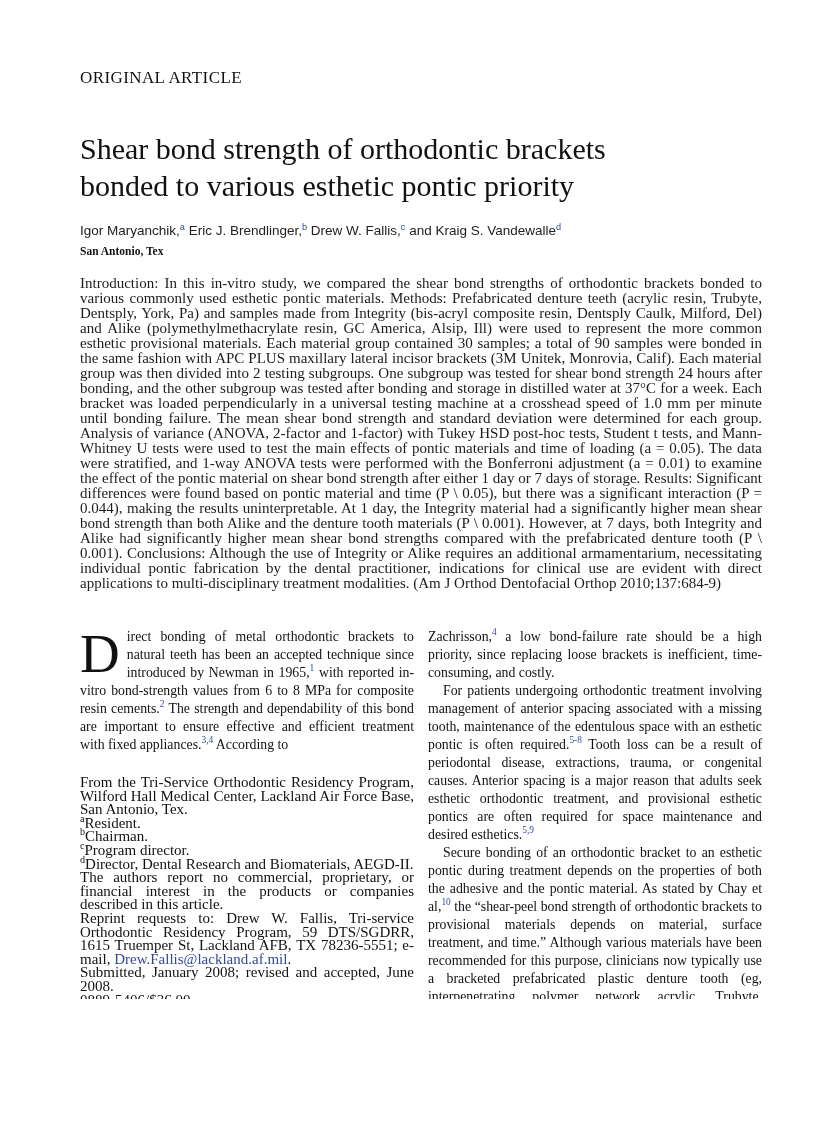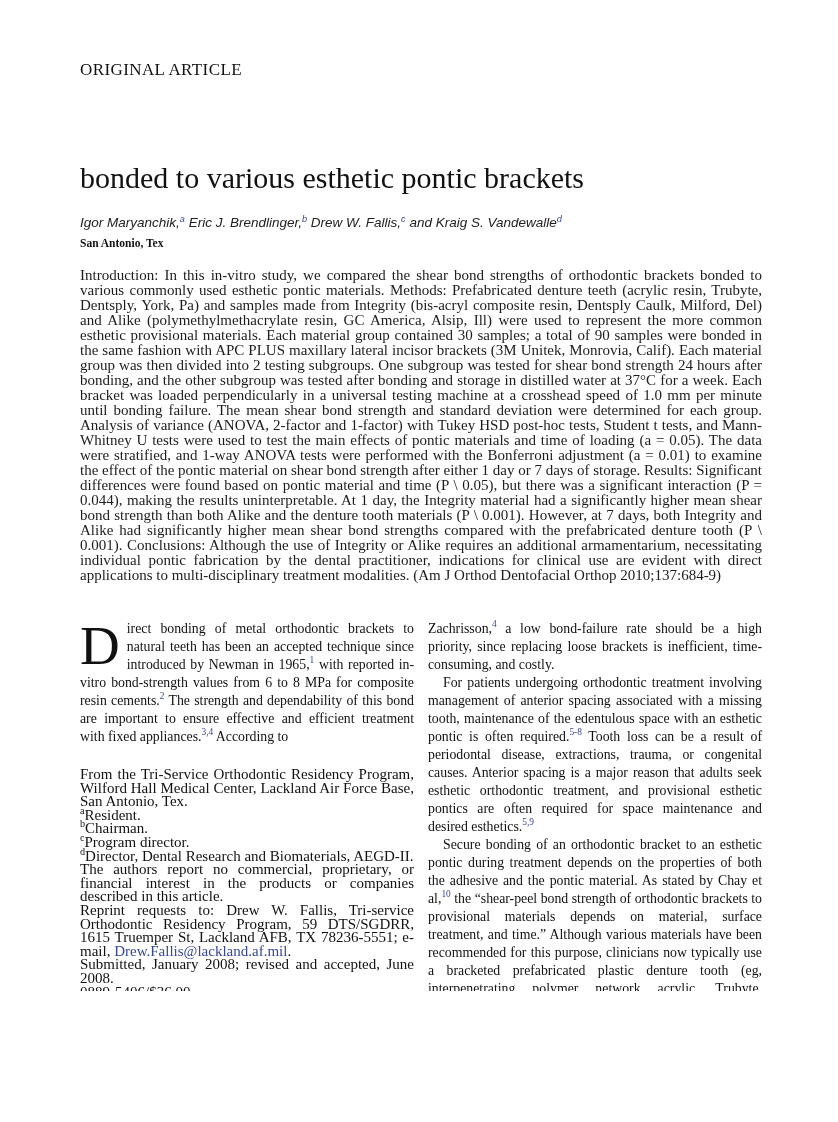--- a/index.html
+++ b/index.html
@@ -6,21 +6,21 @@
     --link-blue:#33479e;
     --text:#111111;
     --bg:#ffffff;
   }
   *{margin:0;padding:0;box-sizing:border-box;}
   html,body{background:#ffffff;}
   .page{
     position:relative;
     width:838px;
     height:991px;
-    margin:0 auto;
+    margin:8px auto;
     background:var(--bg);
     color:var(--text);
     font-family:"Liberation Serif", serif;
     overflow:hidden;
   }
   .content{
     padding:60px 76px 0 80px; 
   }
   .kicker{
     font-family:"Liberation Serif", serif;
@@ -35,21 +35,20 @@
     font-size:30px;
     line-height:37px;
     color:var(--text);
   }
   .authors{
     margin-top:18px;
     font-family:"Liberation Sans", sans-serif;
     font-size:13.5px;
     line-height:18px;
     color:#222222;
-    font-style:italic;
   }
   .location{
     margin-top:4px;
     font-family:"Liberation Serif", serif;
     font-weight:700;
     font-size:11.5px;
     line-height:15px;
   }
   .abstract{
     margin-top:17px;
@@ -117,21 +116,21 @@
   }
 </style>
 </head>
 <body>
 
 <div class="page">
   <div class="content">
 
     <div class="kicker">ORIGINAL ARTICLE</div>
 
-    <h1 class="title"><br><span>bonded to various esthetic pontic brackets</span></h1>
+    <h1 class="title"><span>Shear bond strength of orthodontic brackets</span><br><span>bonded to various esthetic pontic priority</span></h1>
 
     <div class="authors sup-blue">Igor Maryanchik,<sup>a</sup> Eric J. Brendlinger,<sup>b</sup> Drew W. Fallis,<sup>c</sup> and Kraig S. Vandewalle<sup>d</sup></div>
     <div class="location">San Antonio, Tex</div>
 
     <div class="abstract">Introduction: In this in-vitro study, we compared the shear bond strengths of orthodontic brackets bonded to various commonly used esthetic pontic materials. Methods: Prefabricated denture teeth (acrylic resin, Trubyte, Dentsply, York, Pa) and samples made from Integrity (bis-acryl composite resin, Dentsply Caulk, Milford, Del) and Alike (polymethylmethacrylate resin, GC America, Alsip, Ill) were used to represent the more common esthetic provisional materials. Each material group contained 30 samples; a total of 90 samples were bonded in the same fashion with APC PLUS maxillary lateral incisor brackets (3M Unitek, Monrovia, Calif). Each material group was then divided into 2 testing subgroups. One subgroup was tested for shear bond strength 24 hours after bonding, and the other subgroup was tested after bonding and storage in distilled water at 37°C for a week. Each bracket was loaded perpendicularly in a universal testing machine at a crosshead speed of 1.0 mm per minute until bonding failure. The mean shear bond strength and standard deviation were determined for each group. Analysis of variance (ANOVA, 2-factor and 1-factor) with Tukey HSD post-hoc tests, Student t tests, and Mann-Whitney U tests were used to test the main effects of pontic materials and time of loading (a = 0.05). The data were stratified, and 1-way ANOVA tests were performed with the Bonferroni adjustment (a = 0.01) to examine the effect of the pontic material on shear bond strength after either 1 day or 7 days of storage. Results: Significant differences were found based on pontic material and time (P \ 0.05), but there was a significant interaction (P = 0.044), making the results uninterpretable. At 1 day, the Integrity material had a significantly higher mean shear bond strength than both Alike and the denture tooth materials (P \ 0.001). However, at 7 days, both Integrity and Alike had significantly higher mean shear bond strengths compared with the prefabricated denture tooth (P \ 0.001). Conclusions: Although the use of Integrity or Alike requires an additional armamentarium, necessitating individual pontic fabrication by the dental practitioner, indications for clinical use are evident with direct applications to multi-disciplinary treatment modalities. (Am J Orthod Dentofacial Orthop 2010;137:684-9)</div>
 
     <div class="columns">
 
       <div class="col">
         <p class="body-par sup-blue"><span class="dropcap">D</span><span>irect bonding of metal orthodontic brackets to natural teeth has been an accepted technique since introduced by Newman in 1965,<sup>1</sup> with reported in-vitro bond-strength values from 6 to 8 MPa for composite resin cements.<sup>2</sup> The strength and dependability of this bond are important to ensure effective and efficient treatment with fixed appliances.<sup>3,4</sup> According to</span></p>

